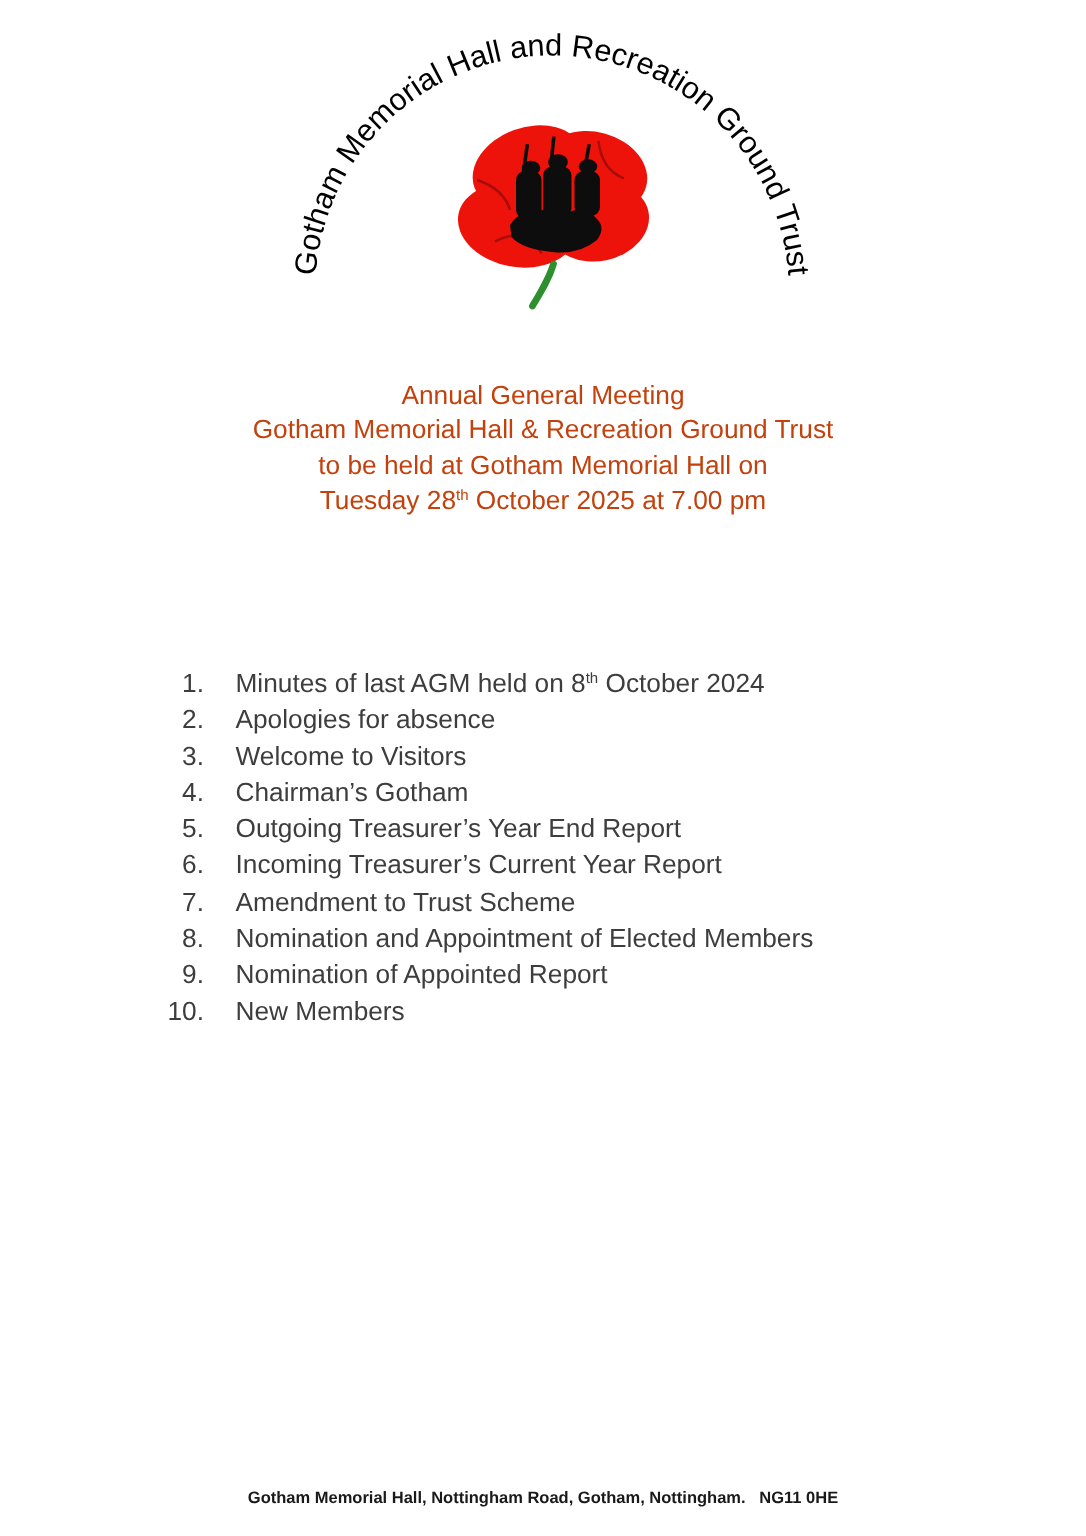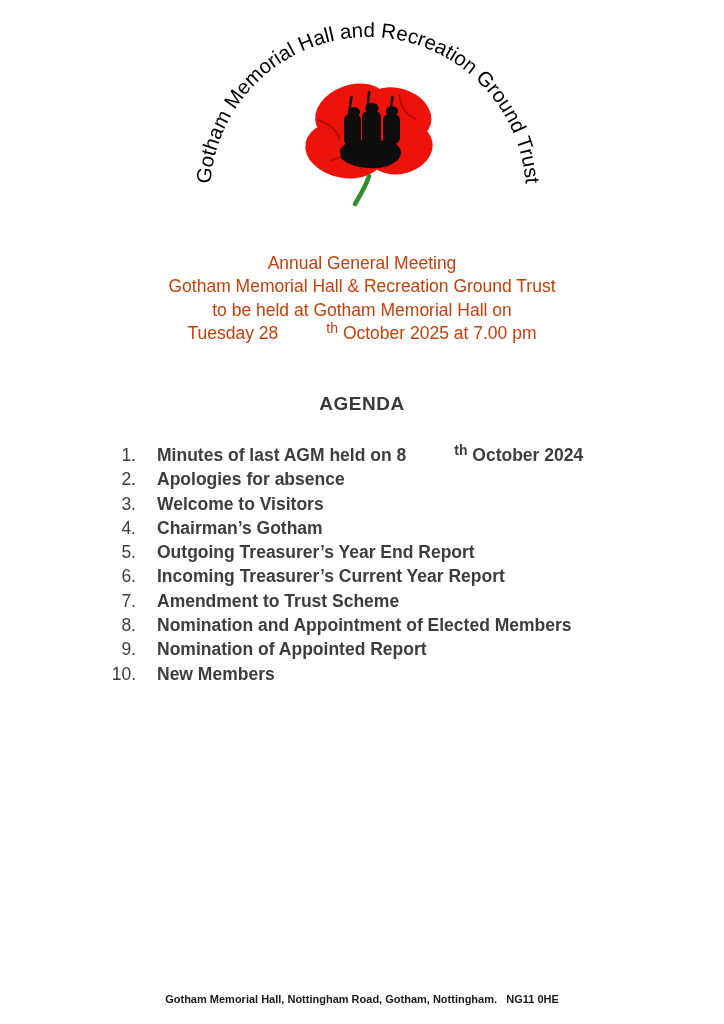--- a/index.html
+++ b/index.html
@@ -28,24 +28,23 @@
     position: absolute;
     top: 252px;
     left: 0;
     right: 0;
     text-align: center;
     font-size: 17.5px;
     line-height: 23.4px;
     color: #c2410c;
   }
   .sup {
-    font-size: 14px;
+    font-size: 10px;
     position: relative;
     top: -6px;
-    margin-left: 48px;
   }
   .agenda-title {
     position: absolute;
     top: 393px;
     left: 0;
     right: 0;
     text-align: center;
     font-size: 19px;
     font-weight: bold;
     letter-spacing: 0.5px;
@@ -64,21 +63,20 @@
     font-size: 17.5px;
   }
   .agenda-num {
     width: 136px;
     text-align: right;
     flex: 0 0 auto;
   }
   .agenda-text {
     margin-left: 21px;
     white-space: nowrap;
-    font-weight: bold;
   }
   .footer {
     position: absolute;
     top: 964px;
     left: 0;
     right: 0;
     text-align: center;
     font-size: 11px;
     font-weight: bold;
     line-height: 14px;
@@ -130,21 +128,20 @@
     <path d="M 369,176 C 366,186 361,194 355,204" fill="none" stroke-width="4.5" stroke-linecap="round" stroke="#2e8f2e"></path>
   </svg>
 
   <div class="intro">
     <div>Annual General Meeting</div>
     <div>Gotham Memorial Hall &amp; Recreation Ground Trust</div>
     <div>to be held at Gotham Memorial Hall on</div>
     <div><span>Tuesday 28</span><span class="sup">th</span><span> October 2025 at 7.00 pm</span></div>
   </div>
 
-  <div class="agenda-title">AGENDA</div>
 
   <div class="agenda-list">
     <div class="agenda-row">
       <span class="agenda-num">1.</span>
       <span class="agenda-text"><span>Minutes of last AGM held on 8</span><span class="sup">th</span><span> October 2024</span></span>
     </div>
     <div class="agenda-row">
       <span class="agenda-num">2.</span>
       <span class="agenda-text"><span>Apologies for absence</span><span class="sup"></span><span></span></span>
     </div>

